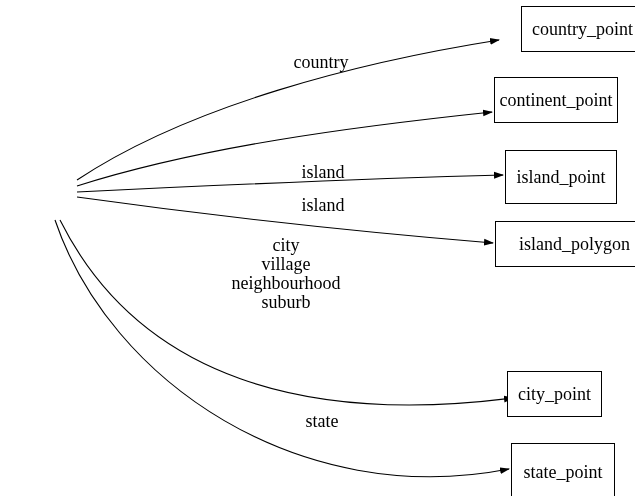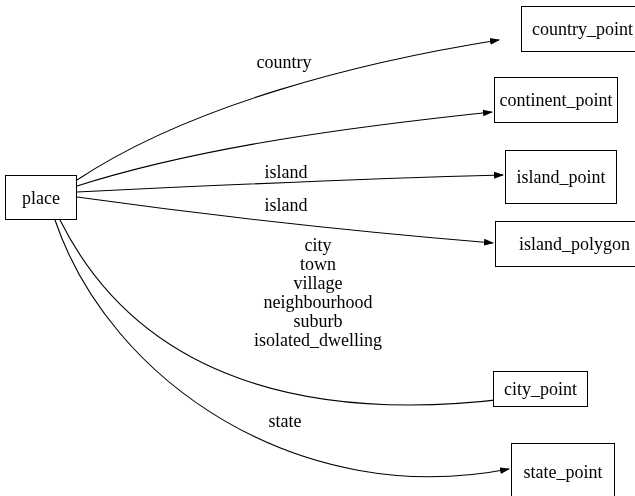--- a/index.html
+++ b/index.html
@@ -17,27 +17,27 @@
     position:absolute;
     box-sizing:border-box;
     border:1px solid #000000;
     background:#ffffff;
     display:flex;align-items:center;justify-content:center;
     font-size:18px;line-height:1;white-space:nowrap;
   }
   .elabel{
     position:absolute;
     transform:translate(-50%,-50%);
-    font-size:18px;white-space:nowrap;
+    font-size:18px;white-space:nowrap;margin-left:37px;
   }
   .elabel-block{
     position:absolute;
     transform:translateX(-50%);
     font-size:18px;line-height:19px;
-    text-align:center;white-space:nowrap;margin-left:32px;
+    text-align:center;white-space:nowrap;
   }
 </style>
 </head>
 <body>
 
 <div class="canvas">
 
   <svg class="edges-svg" viewBox="0 0 635 496" xmlns="http://www.w3.org/2000/svg">
     <defs>
       <marker id="arrow" markerWidth="11" markerHeight="8" refX="9" refY="4" orient="auto" markerUnits="userSpaceOnUse">
@@ -45,59 +45,54 @@
       </marker>
     </defs>
     <path class="edge" d="M 77 180 C 190 105, 360 62, 499 40" marker-end="url(#arrow)"></path>
     <path class="edge" d="M 77 186 C 200 147, 350 127, 492 112" marker-end="url(#arrow)"></path>
     <path class="edge" d="M 77 192 C 220 185, 350 179, 503 175" marker-end="url(#arrow)"></path>
     <path class="edge" d="M 77 197 C 220 217, 360 232, 493 243" marker-end="url(#arrow)"></path>
     <path class="edge" d="M 60 220 C 140 380, 310 424, 513 398" marker-end="url(#arrow)"></path>
     <path class="edge" d="M 55 220 C 110 382, 300 510, 509 469" marker-end="url(#arrow)"></path>
   </svg>
 
-  <div class="node" style="left:5px;top:175px;width:72px;height:45px">
-    <span>place</span>
-  </div>
 
   <div class="node" style="left:521px;top:6px;width:123px;height:46px">
     <span>country_point</span>
   </div>
 
   <div class="node" style="left:494px;top:77px;width:124px;height:46px">
     <span>continent_point</span>
   </div>
 
   <div class="node" style="left:505px;top:150px;width:112px;height:54px">
     <span>island_point</span>
   </div>
 
   <div class="node" style="left:495px;top:221px;width:159px;height:46px">
     <span>island_polygon</span>
   </div>
 
-  <div class="node" style="left:493px;top:371px;width:95px;height:36px">
+  <div class="node" style="left:507px;top:371px;width:95px;height:46px">
     <span>city_point</span>
   </div>
 
   <div class="node" style="left:511px;top:443px;width:104px;height:58px">
     <span>state_point</span>
   </div>
 
   <div class="elabel" style="left:284px;top:62px">country</div>
 
 
   <div class="elabel" style="left:286px;top:172px">island</div>
 
   <div class="elabel" style="left:286px;top:205px">island</div>
 
   <div class="elabel-block" style="left:286px;top:236px">
     <div>city</div>
-    <div>town</div>
     <div>village</div>
     <div>neighbourhood</div>
     <div>suburb</div>
-    <div>isolated_dwelling</div>
   </div>
 
   <div class="elabel" style="left:285px;top:421px">state</div>
 
 </div>
 
 </body></html>

